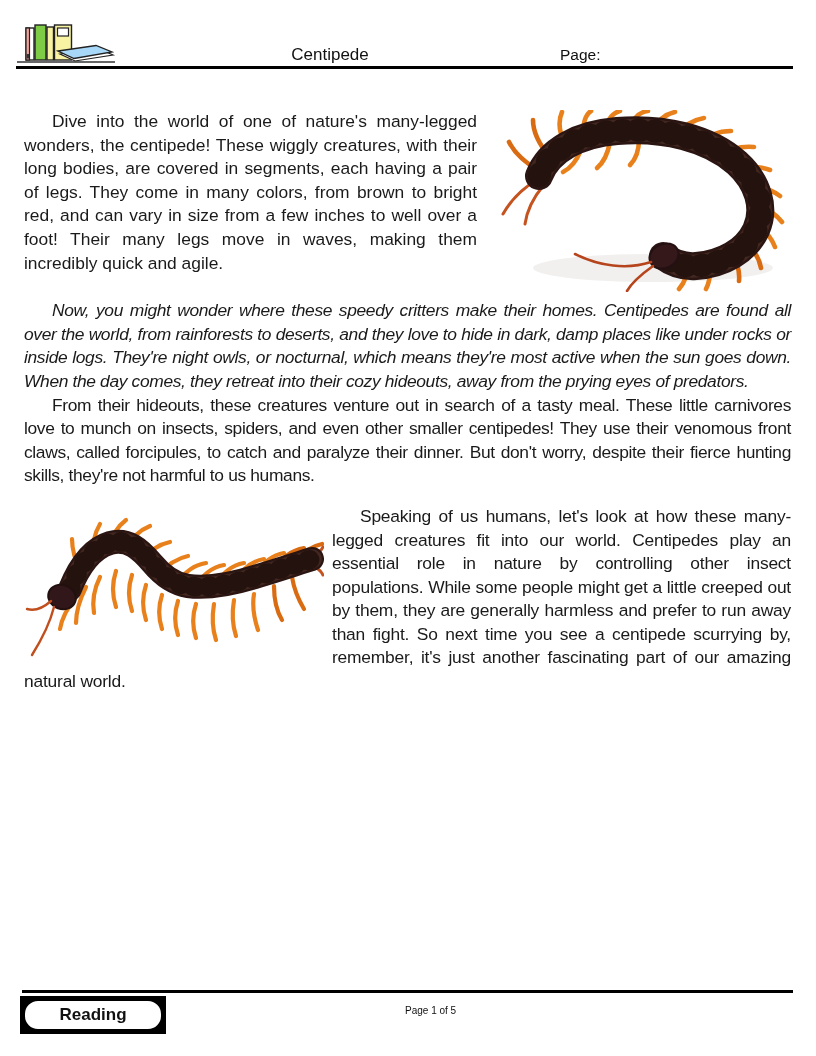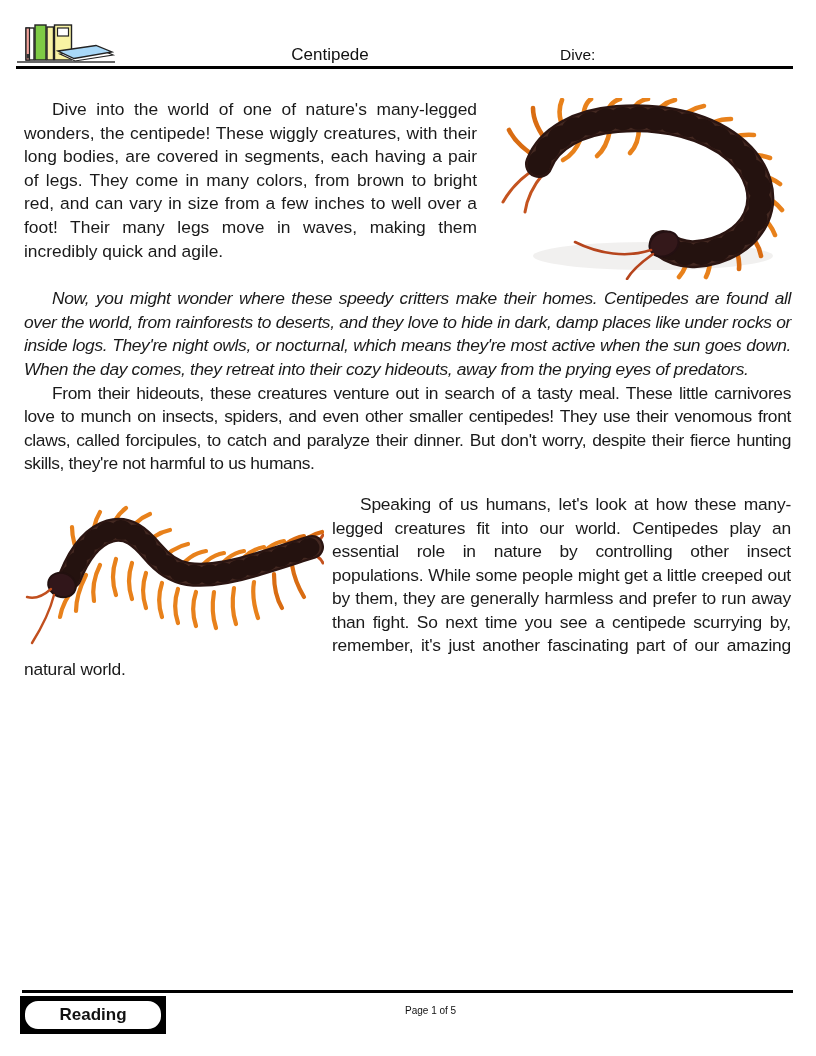--- a/index.html
+++ b/index.html
@@ -18,21 +18,21 @@
     text-align:center;font-size:17px;color:#111;
   }
   .hdr-name{
     position:absolute;left:560px;top:46px;font-size:15.5px;color:#111;
   }
   .hdr-rule{
     position:absolute;left:16px;top:66px;width:777px;height:3px;background:#000;
   }
   
   .article{
-    position:absolute;left:24px;top:98px;width:767px;
+    position:absolute;left:24px;top:110px;width:767px;
   }
   .pblock{overflow:visible;}
   .pb1{margin-bottom:24px;}
   .pb2{font-style:italic;}
   .pb3{margin-bottom:17px;}
   .para{
     margin:0;
     font-size:17.4px;line-height:23.6px;
     text-align:justify;text-indent:28px;
     color:#1a1a1a;
@@ -85,21 +85,21 @@
       <rect x="38.5" y="3" width="17" height="35" fill="#f8f3a3" stroke="#222" stroke-width="1.4"></rect>
       <rect x="41.5" y="6" width="11" height="8" fill="#ffffff" stroke="#222" stroke-width="1.2"></rect>
 
       <path d="M44,32 L82,26.5 L97,33 L59,39 Z" fill="#ffffff" stroke="#222" stroke-width="1.2"></path>
       <path d="M42,29 L80,23.5 L96,30 L58,36.5 Z" fill="#a8d8f8" stroke="#222" stroke-width="1.3"></path>
 
       <path d="M1,40 H99" stroke="#333" stroke-width="1.6"></path>
     </svg>
   </div>
   <div class="hdr-title">Centipede</div>
-  <div class="hdr-name">Dive:</div>
+  <div class="hdr-name">Page:</div>
   <div class="hdr-rule"></div>
 
   <div class="article">
 
     <div class="pblock pb1">
       <div class="img-float-right">
         <svg viewBox="0 0 308 182" xmlns="http://www.w3.org/2000/svg">
           <ellipse cx="170" cy="158" rx="120" ry="14" fill="rgba(60,40,30,0.07)"></ellipse>
 
           <g fill="none" stroke="#e8811b" stroke-width="4.6" stroke-linecap="round">

